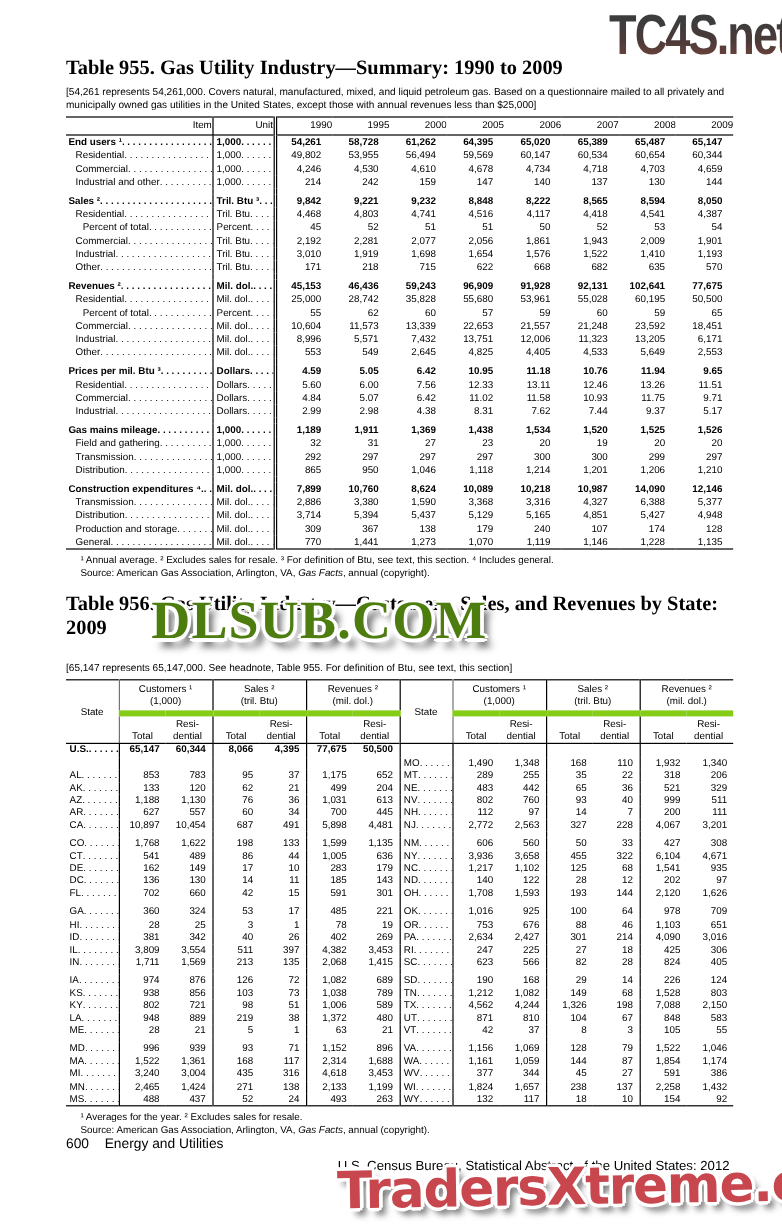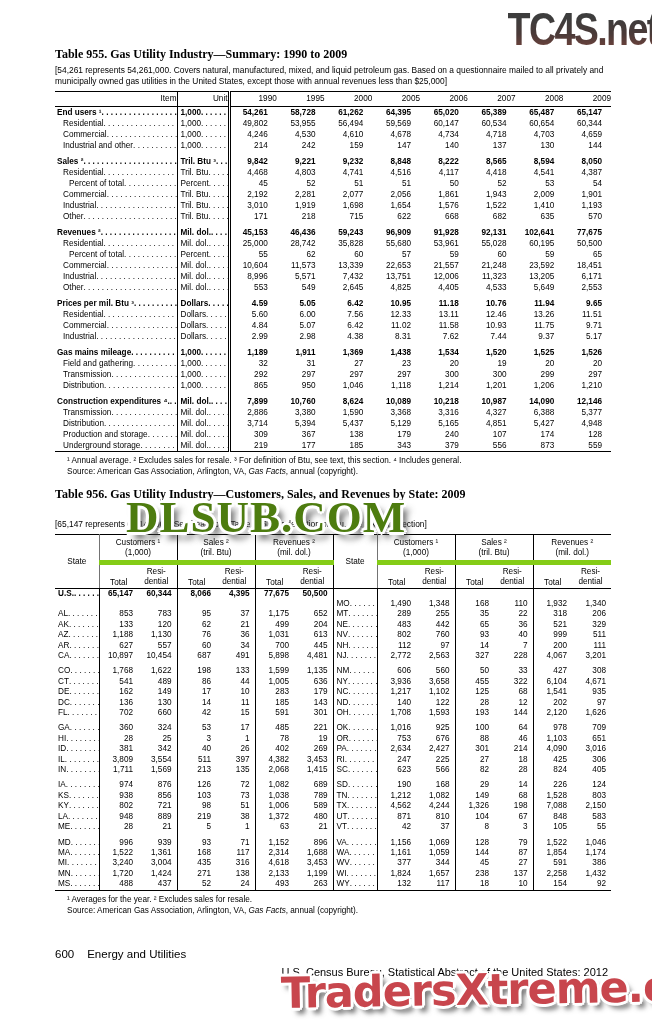--- a/index.html
+++ b/index.html
@@ -2,21 +2,21 @@
 <html><head>
 <meta charset="utf-8">
 <style>
   html,body{margin:0;padding:0}
   body{width:652px;height:1024px;background:#fff;overflow:hidden;position:relative;
        font-family:"Liberation Sans",sans-serif;color:#000;
        -webkit-font-smoothing:antialiased}
   .content{position:absolute;left:55px;top:0;width:556px}
 
   
-  .tbl-title{font-family:"Liberation Serif",serif;font-weight:bold;font-size:12px;
+  .tbl-title{font-family:"Liberation Serif",serif;font-weight:bold;font-size:17px;
              line-height:1.18;margin:0}
   .t955-title{margin:47px 0 4px}
   .t956-title{margin:10px 0 18px}
   .headnote{font-size:8.4px;line-height:1.3;margin:0 0 4px}
   .fn,.src{font-size:8.2px;line-height:1.35;margin:0;text-indent:12px}
   .src .it{font-style:italic}
 
   
   table{border-collapse:collapse;table-layout:fixed;width:556px}
   td,th{padding:0;font-size:8.2px;overflow:hidden;white-space:nowrap}
@@ -791,38 +791,38 @@
           <td class="num">138</td>
           <td class="num">179</td>
           <td class="num">240</td>
           <td class="num">107</td>
           <td class="num">174</td>
           <td class="num">128</td>
         </tr>
         <tr>
           <td class="item i1">
             <div class="lab">
-              <span class="t">Underground storage</span>
+              <span class="t">General</span>
               <span class="dots"></span>
             </div>
           </td>
           <td class="unit">
             <div class="lab">
               <span class="t">Mil. dol.</span>
               <span class="dots"></span>
             </div>
           </td>
-          <td class="num">219</td>
-          <td class="num">177</td>
-          <td class="num">185</td>
-          <td class="num">343</td>
-          <td class="num">379</td>
-          <td class="num">556</td>
-          <td class="num">873</td>
-          <td class="num">559</td>
+          <td class="num">770</td>
+          <td class="num">1,441</td>
+          <td class="num">1,273</td>
+          <td class="num">1,070</td>
+          <td class="num">1,119</td>
+          <td class="num">1,146</td>
+          <td class="num">1,228</td>
+          <td class="num">1,135</td>
         </tr>
       </tbody>
   </table>
 
   <p class="fn">¹ Annual average. ² Excludes sales for resale. ³ For definition of Btu, see text, this section. ⁴ Includes general.</p>
   <p class="src"><span>Source: American Gas Association, Arlington, VA, </span><span class="it">Gas Facts</span><span>, annual (copyright).</span></p>
 
   <h1 class="tbl-title t956-title">Table 956. Gas Utility Industry—Customers, Sales, and Revenues by State: 2009</h1>
   <p class="headnote">[65,147 represents 65,147,000. See headnote, Table 955. For definition of Btu, see text, this section]</p>
 
@@ -1610,21 +1610,21 @@
           <td class="n">591</td>
           <td class="n">386</td>
         </tr>
         <tr>
           <td class="st">
             <div class="lab">
               <span class="t">MN</span>
               <span class="dots"></span>
             </div>
           </td>
-          <td class="n">1,720</td>
+          <td class="n">2,465</td>
           <td class="n bR">1,424</td>
           <td class="n">271</td>
           <td class="n bR">138</td>
           <td class="n">2,133</td>
           <td class="n bR">1,199</td>
           <td class="st">
             <div class="lab">
               <span class="t">WI</span>
               <span class="dots"></span>
             </div>

